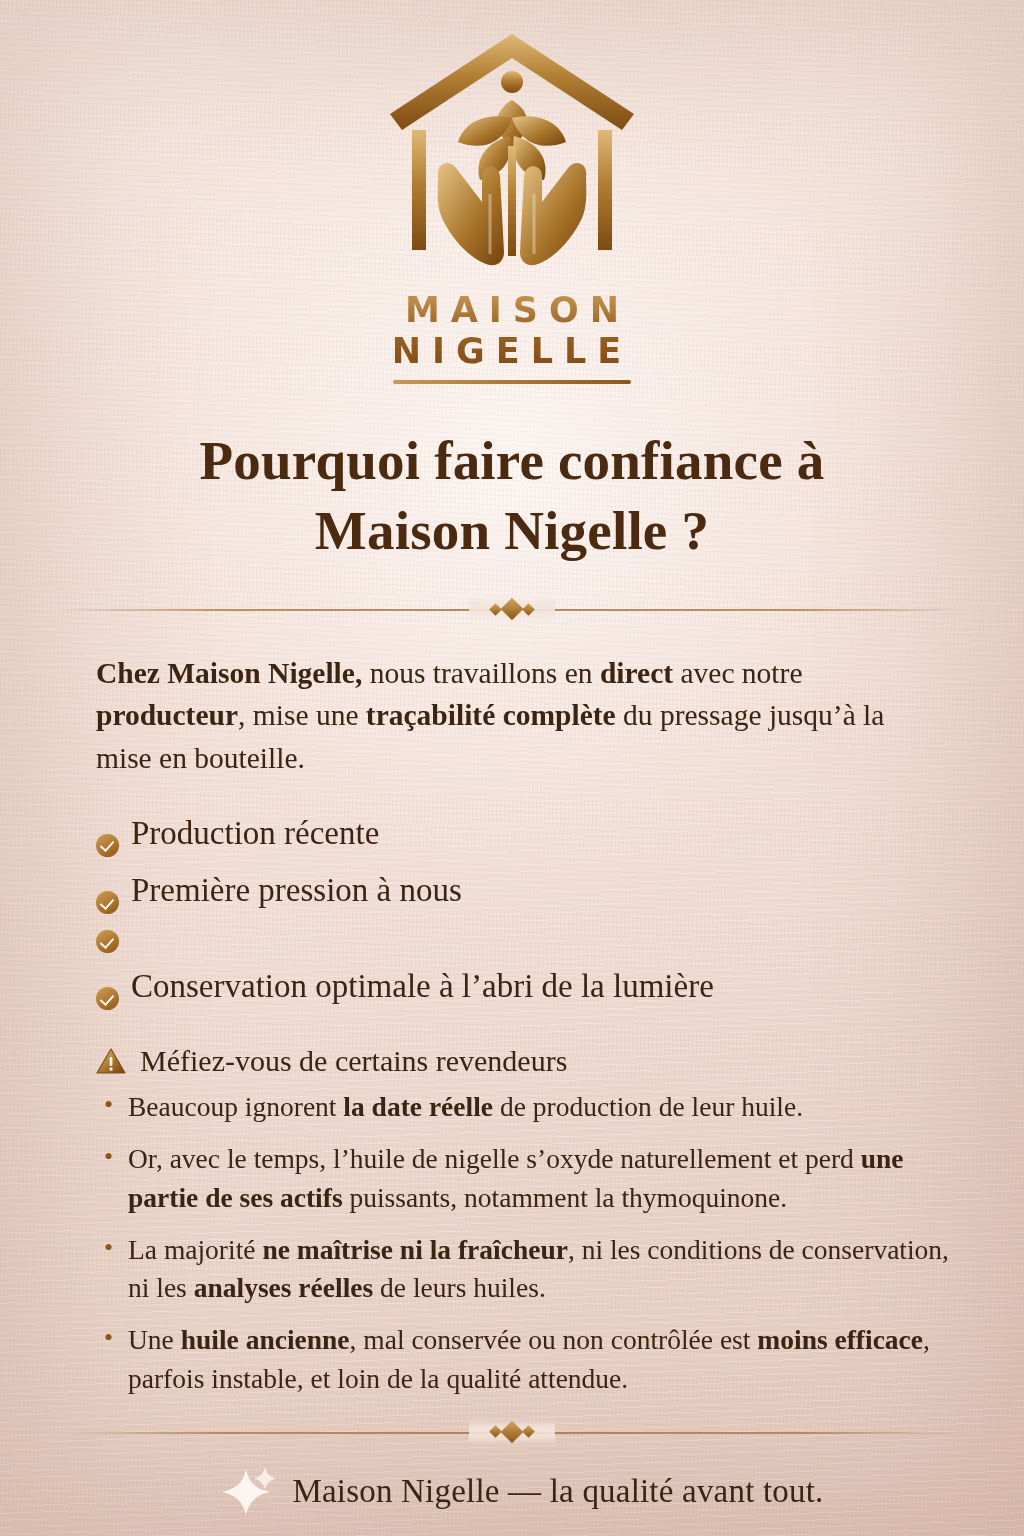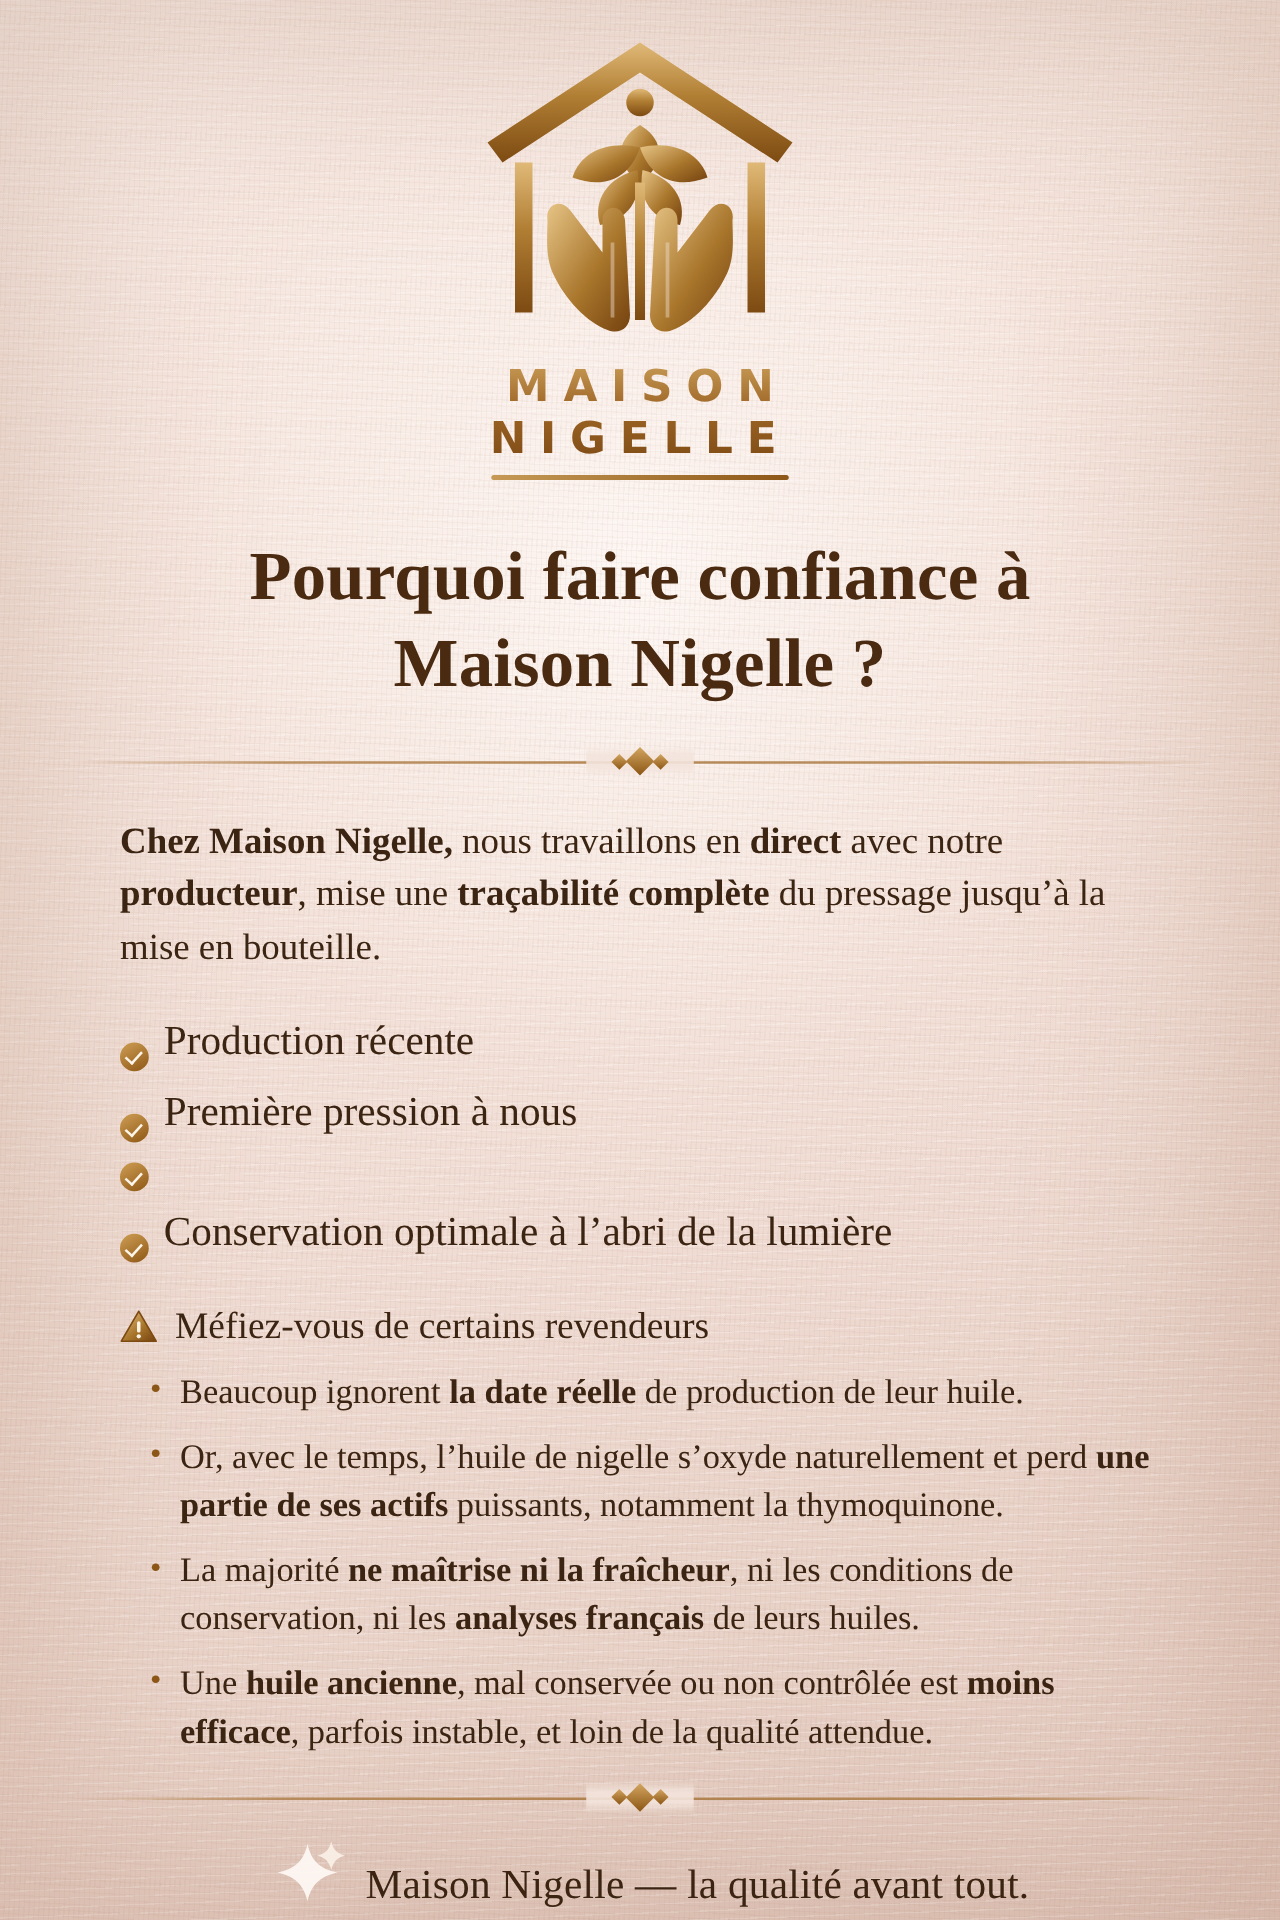--- a/index.html
+++ b/index.html
@@ -197,21 +197,21 @@
     position: relative;
   }
   .warn-title {
     font-size: 30px;
     font-weight: 400;
     color: #3b2412;
   }
 
   .warn-list {
     list-style: none;
-    margin: 16px;
+    margin: 0;
     padding: 0 10px 0 44px;
   }
   .warn-list li {
     position: relative;
     font-size: 27.5px;
     line-height: 1.41;
     color: #3b2412;
     padding-left: 26px;
     margin-bottom: 13px;
   }
@@ -222,21 +222,21 @@
     top: -1px;
     color: #8c5616;
     font-size: 26px;
   }
   .warn-list b { font-weight: 700; }
 
   
   .footer-ornament { margin: 20px 0 8px; }
   .footer-line {
     display: flex;
-    align-items: flex-end;
+    align-items: center;
     justify-content: center;
     gap: 14px;
     padding: 10px 0 0 20px;
   }
   .sparkle {
     flex: 0 0 auto;
     width: 58px;
     height: 58px;
   }
   .footer-text {
@@ -336,21 +336,21 @@
         <path d="M15 1 L29 25 L1 25 Z" fill="url(#gold2)" stroke="#7d4a12" stroke-width="1.2" stroke-linejoin="round"></path>
         <rect x="13.6" y="9" width="2.8" height="9" rx="1.3" fill="#fdf3e6"></rect>
         <circle cx="15" cy="21" r="1.7" fill="#fdf3e6"></circle>
       </svg>
       <span class="warn-title">Méfiez-vous de certains revendeurs</span>
     </div>
 
     <ul class="warn-list">
       <li><span><span>Beaucoup ignorent </span><b>la date réelle</b><span> de production de leur huile.</span></span></li>
       <li><span><span>Or, avec le temps, l’huile de nigelle s’oxyde naturellement et perd </span><b>une partie de ses actifs</b><span> puissants, notamment la thymoquinone.</span></span></li>
-      <li><span><span>La majorité </span><b>ne maîtrise ni la fraîcheur</b><span>, ni les conditions de conservation, ni les </span><b>analyses français</b><span> de leurs huiles.</span></span></li>
+      <li><span><span>La majorité </span><b>ne maîtrise ni la fraîcheur</b><span>, ni les conditions de conservation, ni les </span><b>analyses réelles</b><span> de leurs huiles.</span></span></li>
       <li><span><span>Une </span><b>huile ancienne</b><span>, mal conservée ou non contrôlée est </span><b>moins efficace</b><span>, parfois instable, et loin de la qualité attendue.</span></span></li>
     </ul>
 
     <div class="ornament footer-ornament">
       <div class="bar"></div>
       <div class="mask"></div>
       <div class="gem">
           <i class="small"></i>
           <i></i>
           <i class="small"></i>

